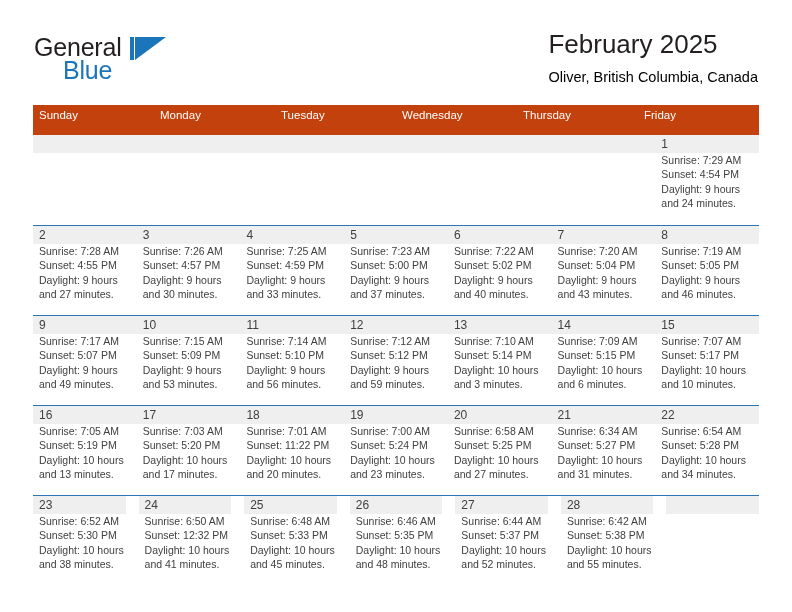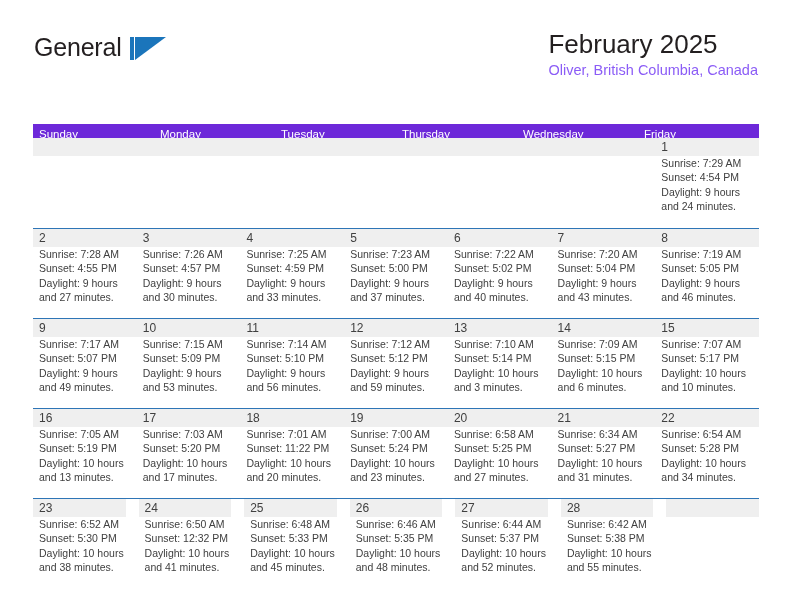--- a/index.html
+++ b/index.html
@@ -90,39 +90,39 @@
   }
   .cal-title {
     font-size: 26px;
     color: #231f20;
     line-height: 32px;
     font-weight: 400;
     white-space: nowrap;
   }
   .cal-subtitle {
     font-size: 14.5px;
-    color: #8b5cf6;
+    color: #000000;
     line-height: 20px;
+    margin-top: 7px;
     font-weight: 400;
     white-space: nowrap;
   }
 
   
   .calendar {
     position: absolute;
     left: 33px;
     top: 105px;
     width: 726px;
   }
 
   .weekday-row {
     display: flex;
-    background: #6d28d9;
-    height: 14px;
-    margin-top: 19px;
+    background: #c2410c;
+    height: 30px;
   }
   .weekday {
     flex: 1 1 0;
     color: #ffffff;
     font-size: 11.5px;
     line-height: 21px;
     padding-left: 6px;
     white-space: nowrap;
     overflow: hidden;
   }
@@ -165,40 +165,41 @@
 </style>
 </head>
 <body>
 
 <div class="page">
 
   <div class="header">
 
     <div class="logo">
       <span class="logo-general">General</span>
+      <span class="logo-blue">Blue</span>
       <span class="logo-mark">
         <span class="logo-bar"></span>
         <span class="logo-tri"></span>
       </span>
     </div>
 
     <div class="title-block">
       <div class="cal-title">February 2025</div>
       <div class="cal-subtitle">Oliver, British Columbia, Canada</div>
     </div>
 
   </div>
 
   <div class="calendar">
     <div class="weekday-row">
       <div class="weekday">Sunday</div>
       <div class="weekday">Monday</div>
       <div class="weekday">Tuesday</div>
+      <div class="weekday">Wednesday</div>
       <div class="weekday">Thursday</div>
-      <div class="weekday">Wednesday</div>
       <div class="weekday">Friday</div>
     </div>
 
     <div id="weeks-container">
         <div class="week-row">
           <div class="day-cell empty">
             <div class="daynum-band"></div>
           </div>
           <div class="day-cell empty">
             <div class="daynum-band"></div>

